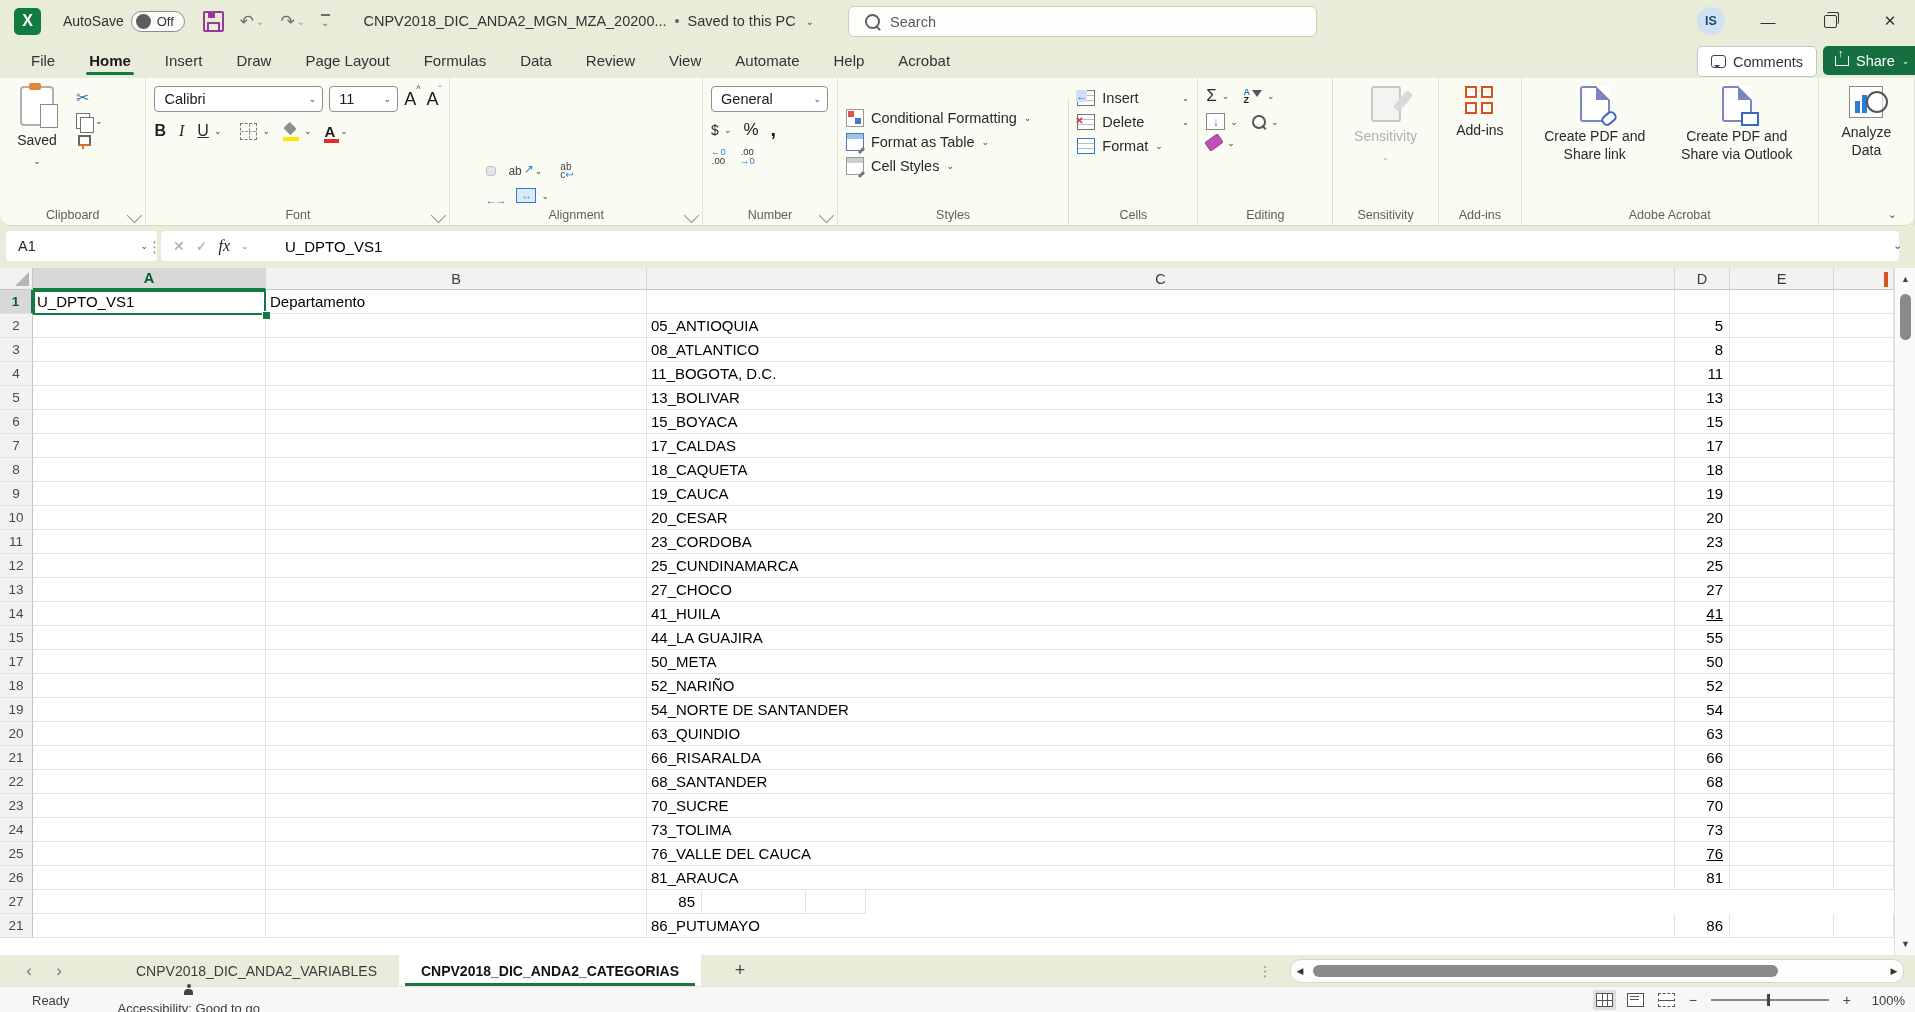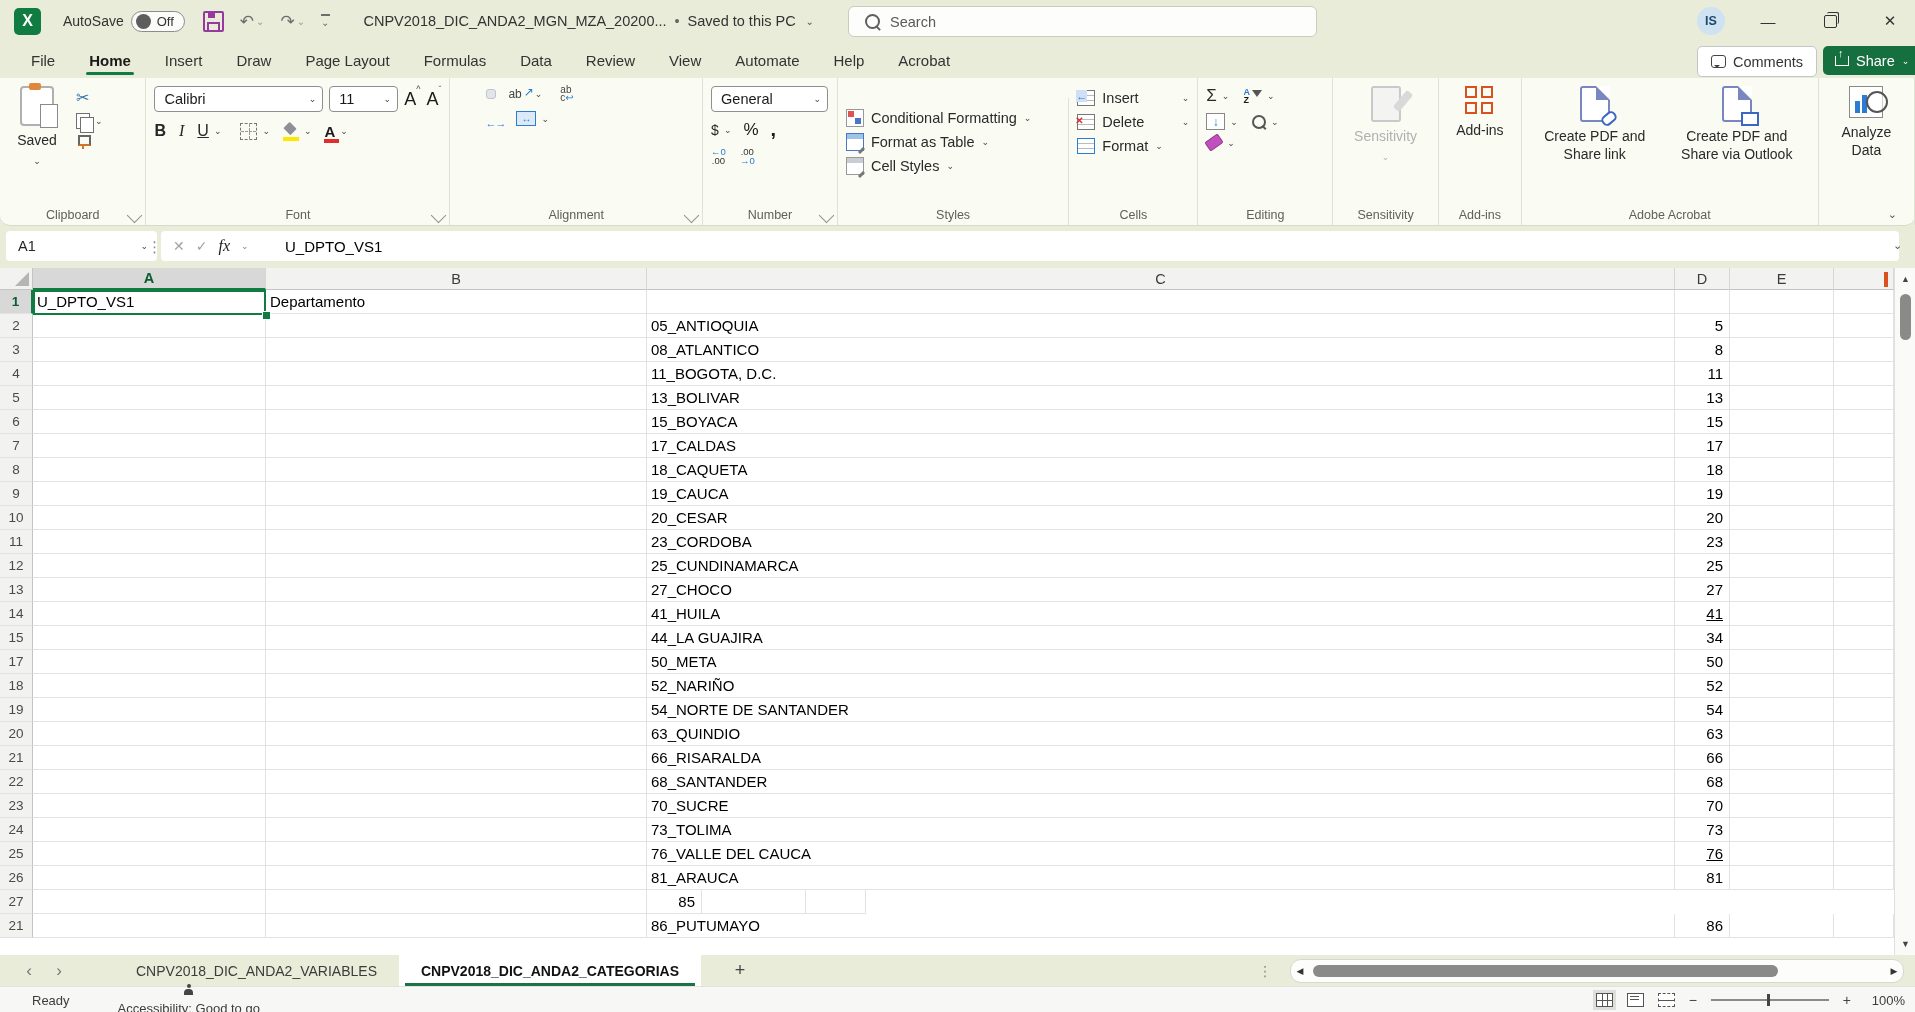--- a/index.html
+++ b/index.html
@@ -357,21 +357,21 @@
         </span>
       <span class="btn">
           <span class="fontcolor-ic">A</span>
           <span class="dd">⌄</span>
         </span>
     </div>
     <span class="rgroup-label">Font</span>
     <span class="launcher"></span>
   </div>
 
-  <div class="rgroup" style="width:244px;">
+  <div class="rgroup" style="width:244px;justify-content:flex-end;">
     <div class="frow1" style="gap:4px;">
       <span class="plainbox"><span class="lines"></span></span>
       <span class="plainbox"><span class="lines"></span></span>
       <span class="selbox"><span class="lines"></span></span>
       <span class="btn" style="margin-left:8px;">
         <span class="orient">ab</span>
         <span class="dd">⌄</span>
       </span>
       <span class="btn" style="margin-left:14px;">
         <span class="wrap-ic"><span>ab</span><br><span>c</span><span class="arr">↩</span></span>
@@ -690,21 +690,21 @@
         <div class="cell" style="width: 1028px;">41_HUILA</div>
         <div class="cell num" style="width: 55px; text-decoration: underline;">41</div>
         <div class="cell" style="width: 104px;"></div>
         <div class="cell" style="width: 60px;"></div>
       </div>
       <div class="grow">
         <div class="rn" style="width: 33px;">15</div>
         <div class="cell" style="width: 233px;"></div>
         <div class="cell" style="width: 381px;"></div>
         <div class="cell" style="width: 1028px;">44_LA GUAJIRA</div>
-        <div class="cell num" style="width: 55px;">34</div>
+        <div class="cell num" style="width: 55px;">55</div>
         <div class="cell" style="width: 104px;"></div>
         <div class="cell" style="width: 60px;"></div>
       </div>
       <div class="grow">
         <div class="rn" style="width: 33px;">17</div>
         <div class="cell" style="width: 233px;"></div>
         <div class="cell" style="width: 381px;"></div>
         <div class="cell" style="width: 1028px;">50_META</div>
         <div class="cell num" style="width: 55px;">50</div>
         <div class="cell" style="width: 104px;"></div>

